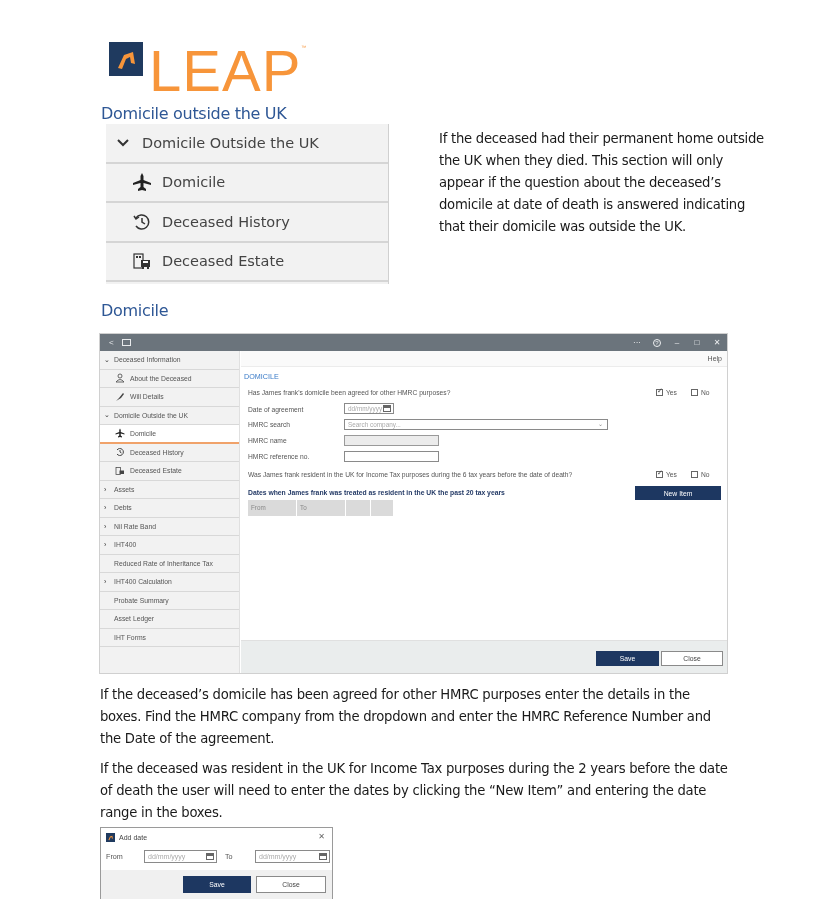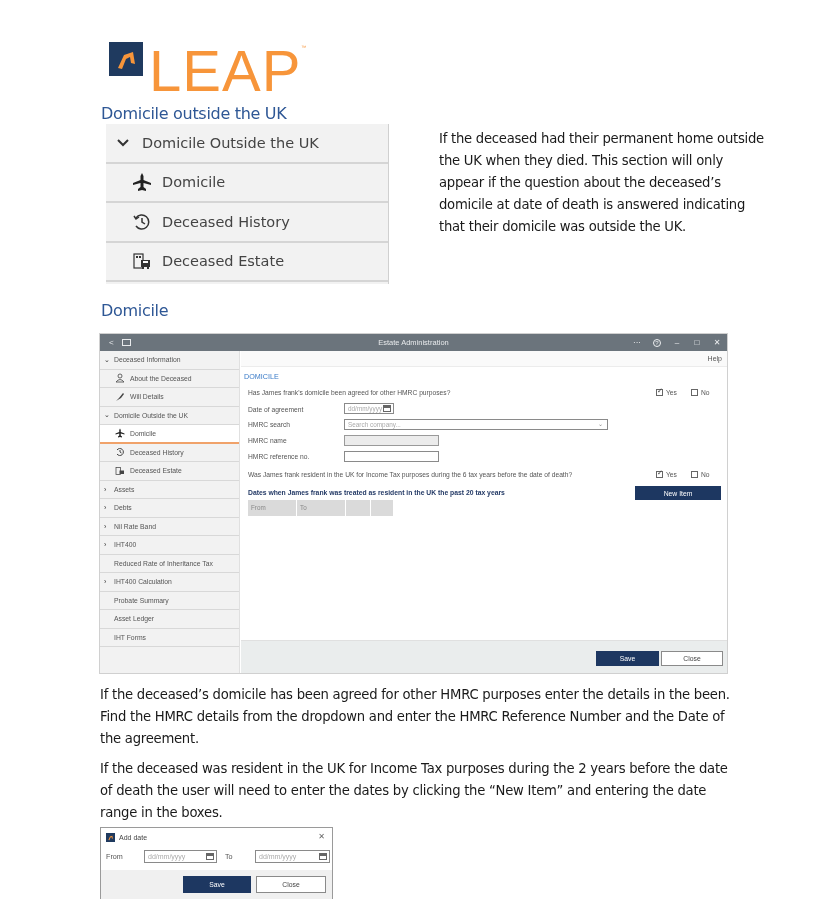--- a/index.html
+++ b/index.html
@@ -132,21 +132,20 @@
 <div class="side-desc doc-text">If the deceased had their permanent home outside the UK when they died. This section will only appear if the question about the deceased’s domicile at date of death is answered indicating that their domicile was outside the UK.</div>
 
 <div class="section-heading" style="top:301px;">Domicile</div>
 
 <div class="app">
   <div class="titlebar">
     <div class="tb-left">
       <span style="font-size:8px;">&lt;</span>
       <span style="display:inline-block;width:9px;height:7px;border:1px solid #e8eaec;"></span>
     </div>
-    <div class="tb-title">Estate Administration</div>
     <div class="tb-right">
       <div class="tb-btn">···</div>
       <div class="tb-btn">
         <span style="display:inline-flex;width:8px;height:8px;border:1px solid #eef0f2;border-radius:50%;font-size:6px;align-items:center;justify-content:center;">?</span>
       </div>
       <div class="tb-btn">–</div>
       <div class="tb-btn">□</div>
       <div class="tb-btn">✕</div>
     </div>
   </div>
@@ -291,21 +290,21 @@
       <div style="width:22px;"></div>
     </div>
 
     <div class="footer">
       <div class="btn-primary" style="left:355px;top:10px;width:63px;height:15px;">Save</div>
       <div class="btn-secondary" style="left:420px;top:10px;width:62px;height:15px;">Close</div>
     </div>
   </div>
 </div>
 
-<div class="doc-text" style="position:absolute;left:100px;top:684px;width:632px;">If the deceased’s domicile has been agreed for other HMRC purposes enter the details in the been. Find the HMRC details from the dropdown and enter the HMRC Reference Number and the Date of the agreement.</div>
+<div class="doc-text" style="position:absolute;left:100px;top:684px;width:632px;">If the deceased’s domicile has been agreed for other HMRC purposes enter the details in the boxes. Find the HMRC company from the dropdown and enter the HMRC Reference Number and the Date of the agreement.</div>
 <div class="doc-text" style="position:absolute;left:100px;top:758px;width:632px;">If the deceased was resident in the UK for Income Tax purposes during the 2 years before the date of death the user will need to enter the dates by clicking the “New Item” and entering the date range in the boxes.</div>
 
 <div class="dialog">
   <div class="dlg-title">
     <span class="dlg-logo">
       <svg width="9" height="9" viewBox="0 0 34 34">
           <path d="M9 26 L15 13 L24 10 L26 22 L22 21 L21 15 L17 17 L13 27 Z" fill="#f7953a"></path>
         </svg>
     </span>
     <span>Add date</span>

